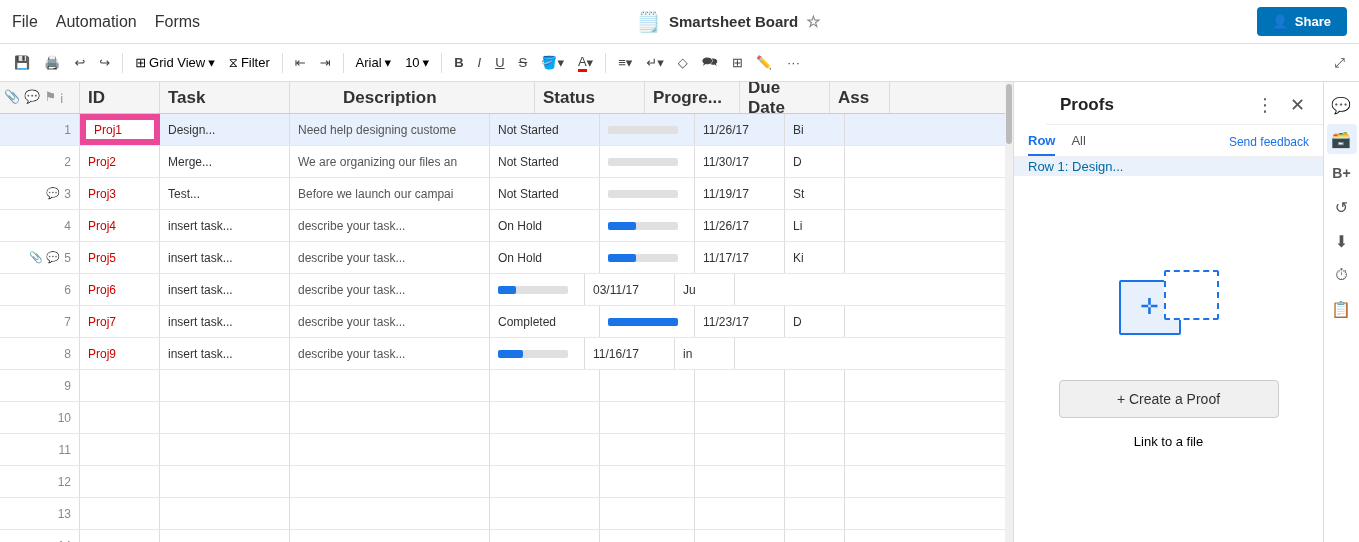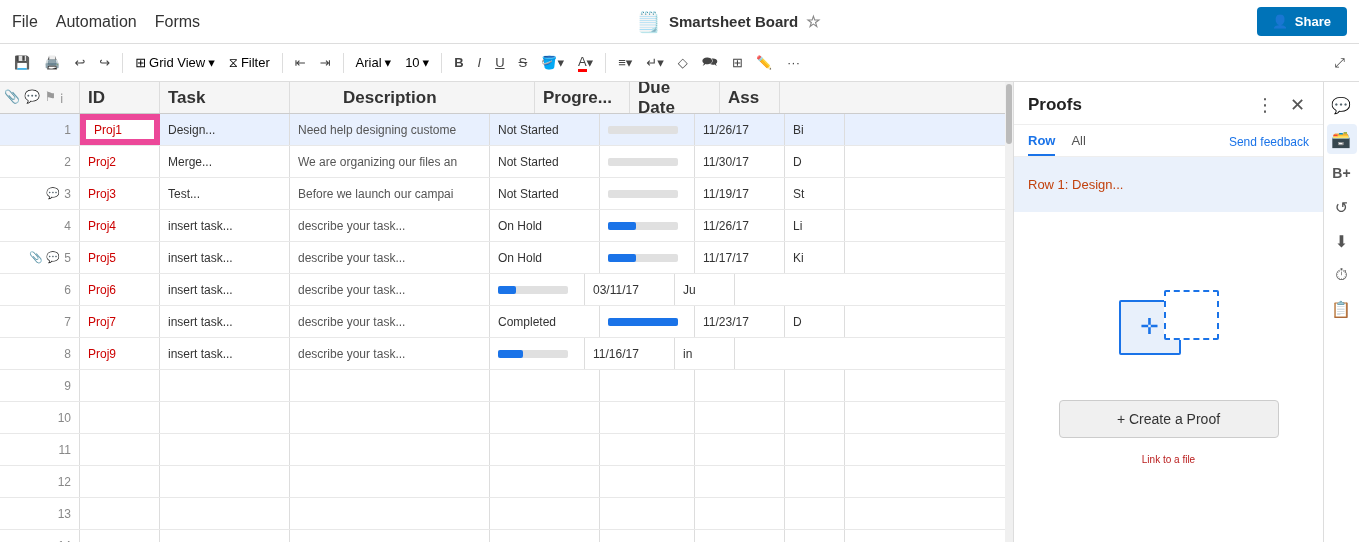--- a/index.html
+++ b/index.html
@@ -202,20 +202,21 @@
       display: flex;
       flex-direction: column;
       background: #fff;
     }
     #proofs-header {
       display: flex;
       align-items: center;
       justify-content: space-between;
       padding: 10px 14px 6px 14px;
       border-bottom: 1px solid #eee;
+      margin-left: 32px;
     }
     #proofs-title {
       font-size: 17px;
       font-weight: 600;
       color: #222;
     }
     #proofs-header-actions {
       display: flex;
       align-items: center;
       gap: 8px;
@@ -259,23 +260,23 @@
       font-weight: 600;
     }
     #send-feedback {
       font-size: 12px;
       color: #1a73e8;
       cursor: pointer;
       padding-bottom: 6px;
     }
 
     #proofs-row-label {
-      padding: 20px 14px;
+      padding: 2px 14px;
       font-size: 13px;
-      color: #c2410c;
+      color: #0369a1;
       background: #eaf1fb;
       font-weight: 500;
     }
 
     #proofs-body {
       flex: 1;
       display: flex;
       flex-direction: column;
       align-items: center;
       justify-content: center;
@@ -322,22 +323,22 @@
       padding: 10px 24px;
       font-size: 14px;
       color: #333;
       cursor: pointer;
       width: 220px;
       text-align: center;
     }
 
     #link-to-file {
       margin-top: 16px;
-      font-size: 10px;
-      color: #b91c1c;
+      font-size: 13px;
+      color: #000000;
       cursor: pointer;
       text-decoration: none;
     }
 
     
     #right-sidebar {
       width: 36px;
       border-left: 1px solid #ddd;
       display: flex;
       flex-direction: column;
@@ -441,20 +442,21 @@
         <div class="header-icons">
           <span>📎</span>
           <span>💬</span>
           <span>⚑</span>
           <span>ℹ</span>
         </div>
       </div>
       <div class="col-header col-id">ID</div>
       <div class="col-header col-task">Task</div>
       <div class="col-header col-desc">Description</div>
+      <div class="col-header col-status">Status</div>
       <div class="col-header col-prog">Progre...</div>
       <div class="col-header col-due">Due Date</div>
       <div class="col-header col-ass">Ass</div>
     </div>
 
     <div id="rows-container">
     <div class="sheet-row selected">
           <div class="row-num">
             <span>1</span>
           </div>

